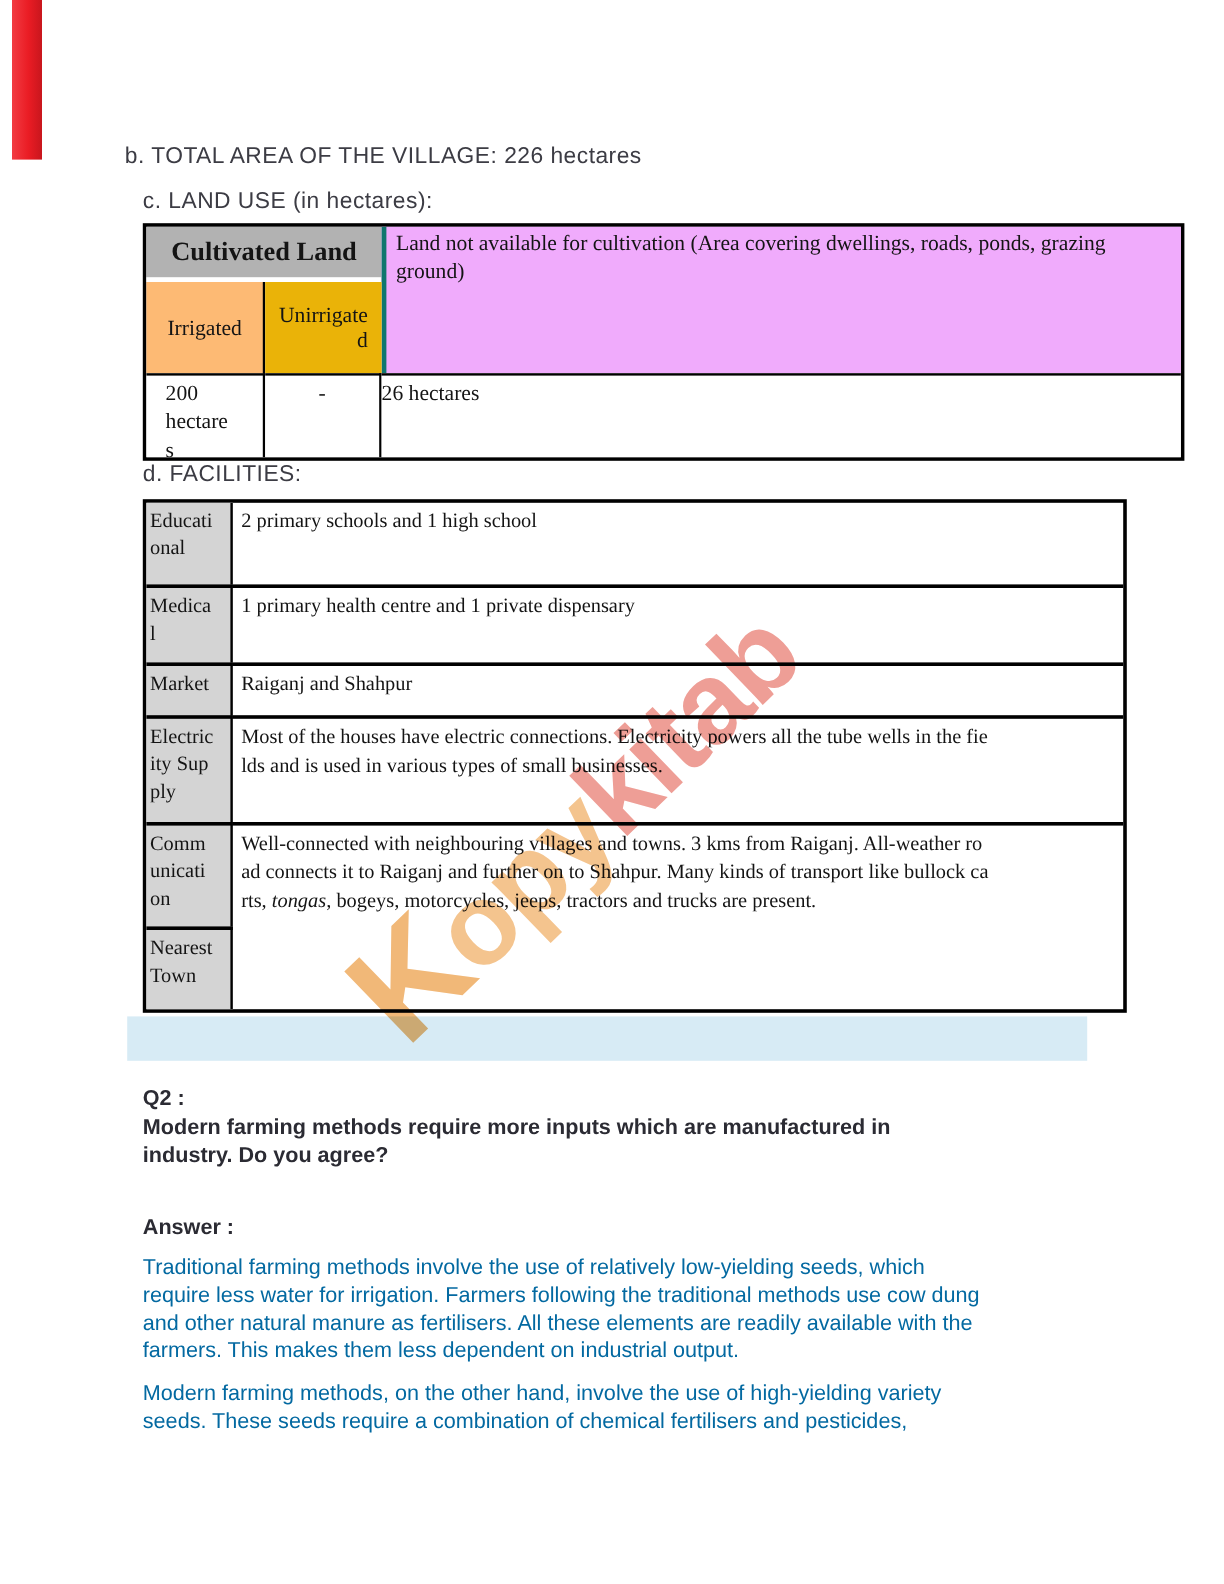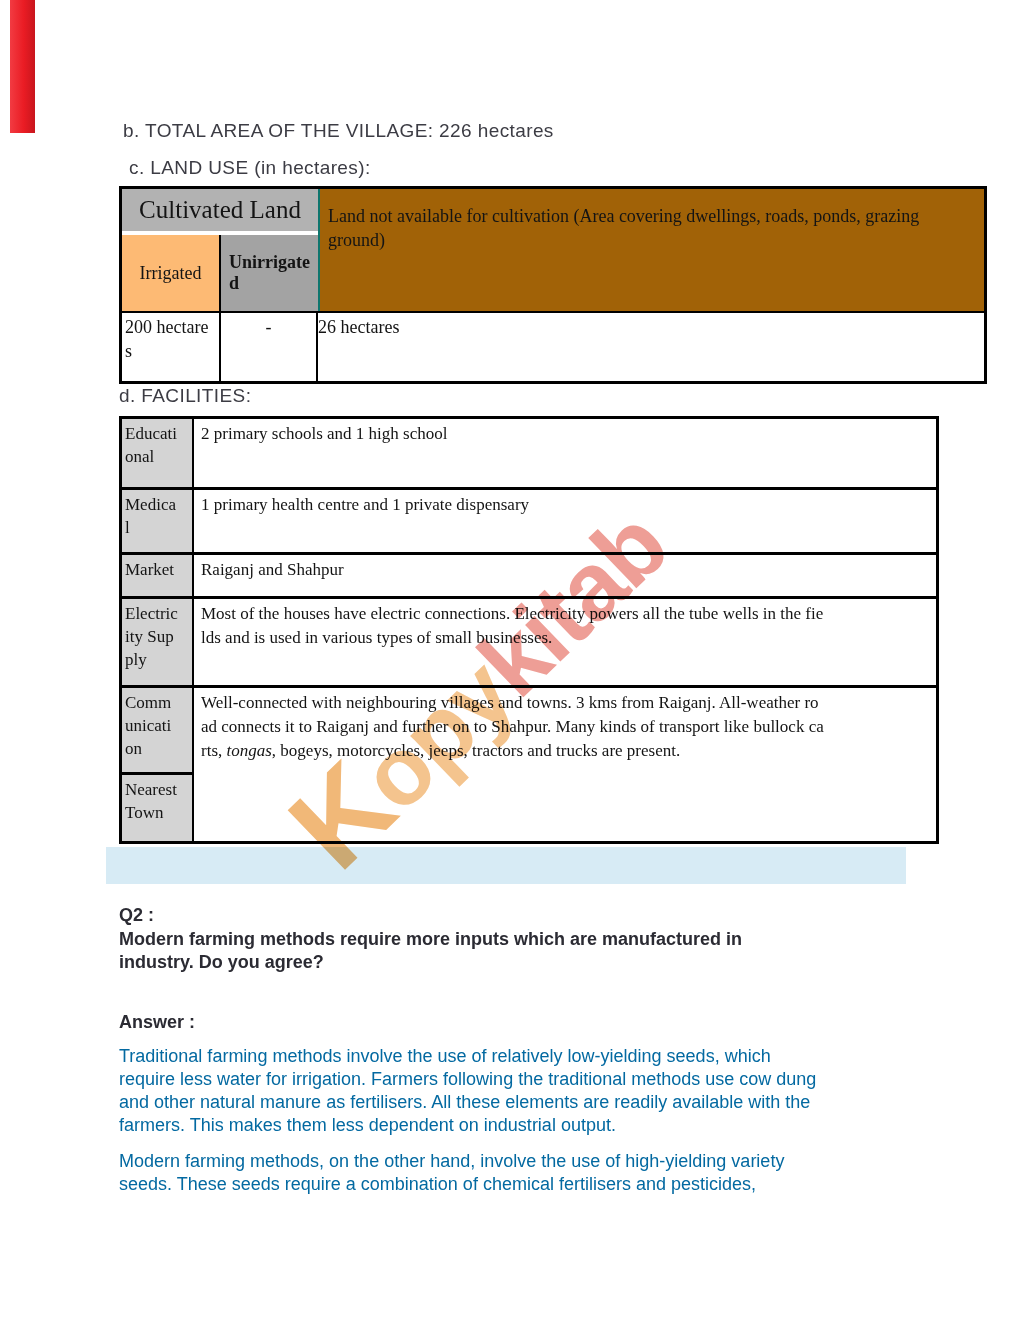--- a/index.html
+++ b/index.html
@@ -21,29 +21,29 @@
   .body-text { font-size:18px; color:#0369a1; line-height:23px; }
   .bold { font-weight:bold; color:#2b2b33; }
 
   
   .lu-table {
     display:grid; grid-template-columns:99px 97px 666px; grid-template-rows:46px 76px 70px;
     border:3px solid #000; font-family:"Liberation Serif", serif; font-size:18px; color:#141414;
     background:#fff;
   }
   .lu-a { grid-column:1/3; grid-row:1; background:#b2b2b2; border-bottom:4px solid #fff;
-          display:flex; align-items:center; justify-content:center; font-size:25px; box-sizing:border-box; }
-  .lu-b { grid-column:3; grid-row:1/3; background:#a16207; border-left:2px solid #0f766e;
-          padding:15px 8px; line-height:24px; box-sizing:border-box; }
+          display:flex; align-items:center; justify-content:center; font-size:22px; box-sizing:border-box;font-weight:bold; }
+  .lu-b { grid-column:3; grid-row:1/3; background:#f0abfc; border-left:4px solid #0f766e;
+          padding:1px 8px; line-height:24px; box-sizing:border-box; }
   .lu-c { grid-column:1; grid-row:2; background:#fdba74; border-right:2px solid #000;
           display:flex; align-items:center; justify-content:center; box-sizing:border-box; }
-  .lu-d { grid-column:2; grid-row:2; background:#a3a3a3;
-          display:flex; align-items:center; justify-content:center; text-align:left; box-sizing:border-box;font-weight:bold; }
+  .lu-d { grid-column:2; grid-row:2; background:#eab308;
+          display:flex; align-items:center; justify-content:center; text-align:right; box-sizing:border-box; }
   .lu-e, .lu-f, .lu-g { border-top:2px solid #000; box-sizing:border-box; background:#fff; }
-  .lu-e { grid-column:1; grid-row:3; border-right:2px solid #000; padding:2px 3px; line-height:24px; }
+  .lu-e { grid-column:1; grid-row:3; border-right:2px solid #000; padding:2px 16px; line-height:24px; }
   .lu-f { grid-column:2; grid-row:3; border-right:2px solid #000; text-align:center; padding-top:4px; }
   .lu-g { grid-column:3; grid-row:3; padding:2px 0; line-height:24px; }
 
   
   .fac-table {
     display:grid; grid-template-columns:72px 742px;
     grid-template-rows:68px 65px 44px 89px 87px 69px;
     border:3px solid #000; font-family:"Liberation Serif", serif; font-size:17px; color:#141414;
     background:#fff;
   }
@@ -67,23 +67,23 @@
   .wm-orange2 { color:#f4c48e; }
   .wm-salmon { color:#ee9e96; }
 </style>
 </head>
 <body>
 
 <div class="page">
 
   <div class="ribbon"></div>
 
-  <div class="abs heading" style="left:123px; top:120px;">b. TOTAL AREA OF THE VILLAGE: 226 hectares</div>
+  <div class="abs heading" style="left:104px; top:120px;">b. TOTAL AREA OF THE VILLAGE: 226 hectares</div>
 
-  <div class="abs heading" style="left:129px; top:157px;text-align:right;">c. LAND USE (in hectares):</div>
+  <div class="abs heading" style="left:119px; top:157px;text-align:right;">c. LAND USE (in hectares):</div>
 
   <div class="abs lu-table" style="left:119px; top:186px;">
     <div class="lu-a">Cultivated Land</div>
     <div class="lu-b pre">Land not available for cultivation (Area covering dwellings, roads, ponds, grazing
 ground)</div>
     <div class="lu-c">Irrigated</div>
     <div class="lu-d pre">Unirrigate
 d</div>
     <div class="lu-e pre">200 hectare
 s</div>

